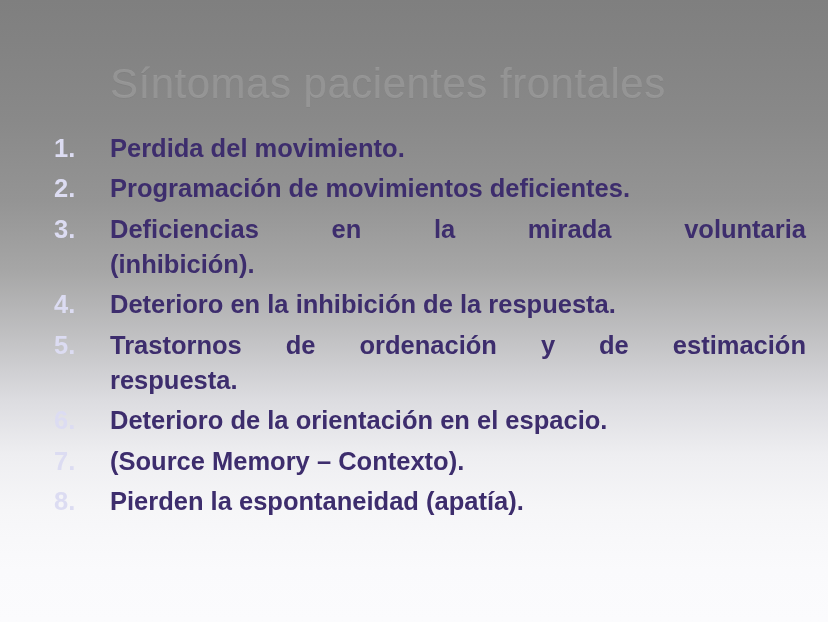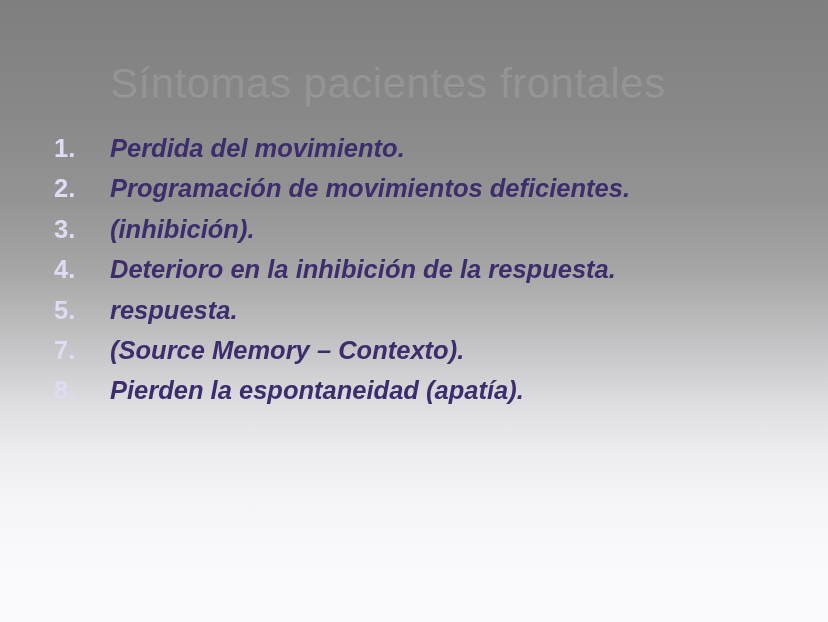--- a/index.html
+++ b/index.html
@@ -123,21 +123,20 @@
     display: block;
     text-align: justify;
     text-align-last: justify;
     white-space: pre-wrap;
   }
 
   .plain {
     display: block;
     text-align: left;
     text-align-last: left;
-    font-style: italic;
   }
 
   
   .i1 { margin-bottom: 5px; }
   .i2 { margin-bottom: 6px; }
   .i3 { margin-bottom: 5px; }
   .i4 { margin-bottom: 6px; }
   .i5 { margin-bottom: 5px; }
   .i6 { margin-bottom: 6px; }
   .i7 { margin-bottom: 5px; }
@@ -149,20 +148,21 @@
 <div id="slide">
 
   <div class="swoosh"></div>
   <div class="swoosh2"></div>
 
   <div class="title">Síntomas pacientes frontales</div>
 
   <div class="list" id="list-root">
       <div class="item i1"><span class="num">1.</span><span><span class="plain">Perdida del movimiento.</span></span></div>
       <div class="item i2"><span class="num">2.</span><span><span class="plain">Programación de movimientos deficientes.</span></span></div>
-      <div class="item i3"><span class="num">3.</span><span><span class="plain">(inhibición).</span></span></div>
+      <div class="item i3"><span class="num">3.</span><span><span class="stretch">Deficiencias en la mirada voluntaria</span><span class="plain">(inhibición).</span></span></div>
       <div class="item i4"><span class="num">4.</span><span><span class="plain">Deterioro en la inhibición de la respuesta.</span></span></div>
-      <div class="item i5"><span class="num">5.</span><span><span class="plain">respuesta.</span></span></div>
+      <div class="item i5"><span class="num">5.</span><span><span class="stretch">Trastornos de ordenación y de estimación</span><span class="plain">respuesta.</span></span></div>
+      <div class="item i6"><span class="num">6.</span><span><span class="plain">Deterioro de la orientación en el espacio.</span></span></div>
       <div class="item i7"><span class="num">7.</span><span><span class="plain">(Source Memory – Contexto).</span></span></div>
       <div class="item i8"><span class="num">8.</span><span><span class="plain">Pierden la espontaneidad (apatía).</span></span></div>
     </div>
 
 </div>
 
 </body></html>

